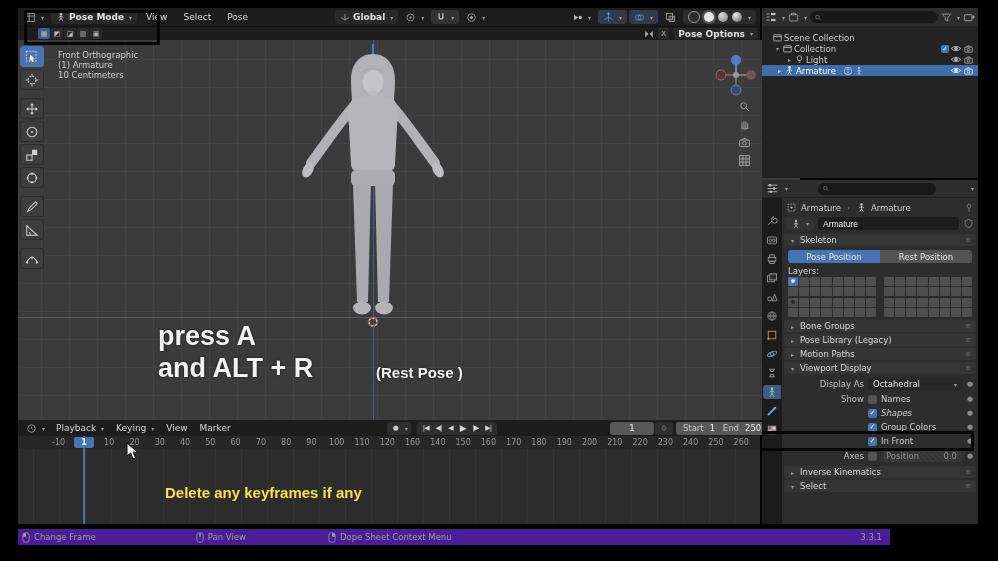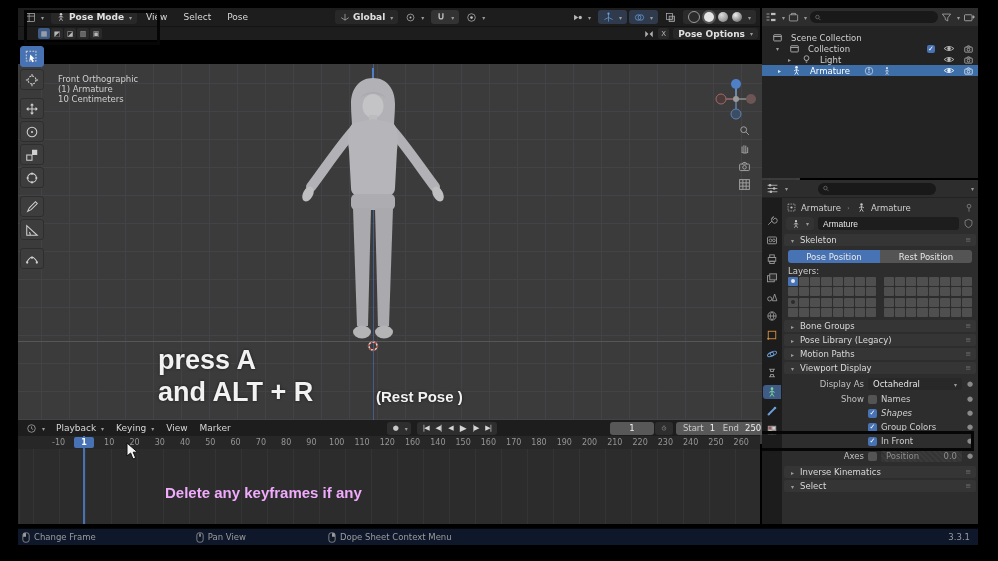--- a/index.html
+++ b/index.html
@@ -14,21 +14,21 @@
   .menu{color:#d8d8d8;font-size:9px;line-height:18px;padding:0 7px;cursor:default;}
   .pill{display:inline-flex;align-items:center;background:#282828;border-radius:3px;height:14px;padding:0 5px;color:#e0e0e0;font-size:9px;gap:3px;font-weight:bold;}
   .hgroup{position:absolute;top:0;height:18px;display:flex;align-items:center;gap:2px;}
   .sphere{width:10px;height:10px;border-radius:50%;display:inline-block;}
   .modebtn{width:12px;height:11px;border-radius:2px;background:#2a2a2a;display:inline-flex;align-items:center;justify-content:center;font-size:7px;color:#b8b8b8;}
   
   #annot1{position:absolute;left:6px;top:2px;width:130px;height:29px;border:3px solid #060606;z-index:60;pointer-events:none;}
   
   #canvas{position:absolute;left:0;top:32px;width:782px;height:380px;background:#3b3b3b;overflow:hidden;
     background-image:linear-gradient(#434347 1px,transparent 1px),linear-gradient(90deg,#434347 1px,transparent 1px);
-    background-size:28px 28px;background-position:-5px -9px;margin-top:24px;}
+    background-size:28px 28px;background-position:-5px -9px;}
   #groundline{position:absolute;left:0;top:277px;width:100%;height:1px;background:#55555a;}
   #zaxis{position:absolute;left:355px;top:0;width:1px;height:100%;background:rgba(80,120,200,.55);}
   #rootbone{position:absolute;left:354px;top:4px;width:2px;height:34px;background:#4e80c8;}
   .vp-ovl{position:absolute;left:40px;top:10px;color:#cfcfcf;font-size:8.5px;line-height:10px;}
   .bignote{position:absolute;color:#f2f2f2;font-family:"Liberation Sans",sans-serif;font-weight:bold;
     text-shadow:0 0 3px rgba(0,0,0,.6);}
   
   #toolbar{position:absolute;left:2px;top:38px;width:23px;display:flex;flex-direction:column;gap:2px;z-index:40;}
   .tool{width:22px;height:19px;background:#3d3d3d;border-radius:3px;display:flex;align-items:center;justify-content:center;border:1px solid #2e2e2e;}
   .tool.active{background:#4772b3;border-color:#4772b3;}
@@ -47,28 +47,28 @@
   #tl-ruler{position:absolute;left:0;top:16px;width:100%;height:13px;background:#272727;border-bottom:1px solid #1f1f1f;}
   .rulerflex{position:absolute;left:28px;right:6px;top:0;height:13px;display:flex;}
   .rlab{flex:1;text-align:center;color:#969696;font-size:8px;line-height:13px;}
   #framepill{position:absolute;left:56px;top:1px;width:20px;height:11px;background:#4772b3;border-radius:2px;color:#fff;font-size:8px;font-weight:bold;text-align:center;line-height:11px;z-index:5;}
   #tl-tracks{position:absolute;left:0;top:29px;width:100%;height:75px;background:#2c2c2c;
     background-image:repeating-linear-gradient(90deg,#343434 0 1px,transparent 1px 26px);background-position:15px 0;}
   #curframe-line{position:absolute;left:65px;top:16px;width:2px;height:88px;background:#4772b3;z-index:4;}
   .transport{display:flex;align-items:center;background:#2e2e2e;border-radius:3px;height:13px;padding:0 3px;gap:1px;}
   .tbtn{color:#d6d6d6;font-size:7px;padding:0 3px;line-height:13px;letter-spacing:-1px;}
   .field{background:#585858;border-radius:3px;height:13px;color:#f0f0f0;font-size:8.5px;display:inline-flex;align-items:center;justify-content:center;padding:0 6px;gap:6px;}
-  #tl-note{position:absolute;left:147px;top:64px;color:#f0abfc;font-family:"Liberation Sans",sans-serif;font-weight:bold;font-size:15px;}
+  #tl-note{position:absolute;left:147px;top:64px;color:#fde047;font-family:"Liberation Sans",sans-serif;font-weight:bold;font-size:15px;}
   #mousecursor{position:absolute;left:108px;top:22px;z-index:50;}
   
   #outliner{position:absolute;left:744px;top:0;width:216px;height:170px;background:#232323;}
   #ol-hdr{position:absolute;left:0;top:0;width:100%;height:18px;background:#2d2d2d;display:flex;align-items:center;gap:3px;padding:0 3px;box-sizing:border-box;}
   .searchpill{flex:1;height:12px;background:#191919;border-radius:6px;display:flex;align-items:center;padding:0 4px;gap:3px;}
   .searchpill input{background:transparent;border:none;outline:none;color:#ccc;font-size:8px;width:100%;}
-  .olrow{position:absolute;left:0;width:100%;height:11px;display:flex;align-items:center;gap:8px;color:#cfcfcf;font-size:8.5px;box-sizing:border-box;}
+  .olrow{position:absolute;left:0;width:100%;height:11px;display:flex;align-items:center;gap:1px;color:#cfcfcf;font-size:8.5px;box-sizing:border-box;}
   .olrow .sp{flex:1;}
   .olrow svg{stroke:#bdbdbd;fill:none;stroke-width:1.2;}
   .selrow{background:#3d6ea8;color:#fff;}
   .arr{color:#9a9a9a;font-size:6px;width:7px;text-align:center;}
   
   #props{position:absolute;left:744px;top:172px;width:216px;height:344px;background:#2d2d2d;overflow:hidden;}
   #props-tabs{position:absolute;left:0;top:18px;width:20px;height:326px;background:#1c1c1c;display:flex;flex-direction:column;align-items:center;padding-top:16px;gap:5px;box-sizing:border-box;}
   .ptab{width:18px;height:14px;display:flex;align-items:center;justify-content:center;}
   .ptab svg{stroke:#9a9a9a;fill:none;stroke-width:1.2;}
   .ptab.active{background:#3e5c85;border-radius:3px 0 0 3px;}
@@ -87,21 +87,21 @@
   .lcell{background:#4f4f4f;border-radius:1px;}
   #layersA .lcell:first-child{background:#4772b3;position:relative;}
   #layersA .lcell:first-child::after{content:'';position:absolute;left:3px;top:2px;width:4px;height:4px;border-radius:50%;background:#e8e8e8;}
   #protA .lcell:first-child{position:relative;}
   #protA .lcell:first-child::after{content:'';position:absolute;left:3px;top:2px;width:4px;height:4px;border-radius:50%;background:#2c2c2c;}
   .hatch{background:repeating-linear-gradient(45deg,#3a3a3a 0 2px,#343434 2px 4px)!important;color:#8d8d8d!important;}
   .annot2{position:relative;}
   .annot2::after{content:'';position:absolute;left:-46px;right:4px;top:-3px;bottom:-3px;border:3px solid #060606;pointer-events:none;}
   #version{margin-left:auto;color:#9a9a9a;font-size:8.5px;padding-right:4px;}
   
-  #statusbar{position:absolute;left:0;top:520px;width:960px;height:17px;background:#0f172a;border-top:1px solid #060606;display:flex;align-items:center;color:#9c9c9c;font-size:8.5px;gap:6px;padding:0 4px;box-sizing:border-box;}
+  #statusbar{position:absolute;left:0;top:520px;width:872px;height:17px;background:#4c1d95;border-top:1px solid #060606;display:flex;align-items:center;color:#9c9c9c;font-size:8.5px;gap:6px;padding:0 4px;box-sizing:border-box;}
   .sbitem{display:flex;align-items:center;gap:4px;}
   .sbgap1{width:88px;} .sbgap2{width:70px;}
 </style>
 </head>
 <body>
 
 <div id="app">
 
   <div id="row1">
     <div class="hgroup" style="left:2px;">

